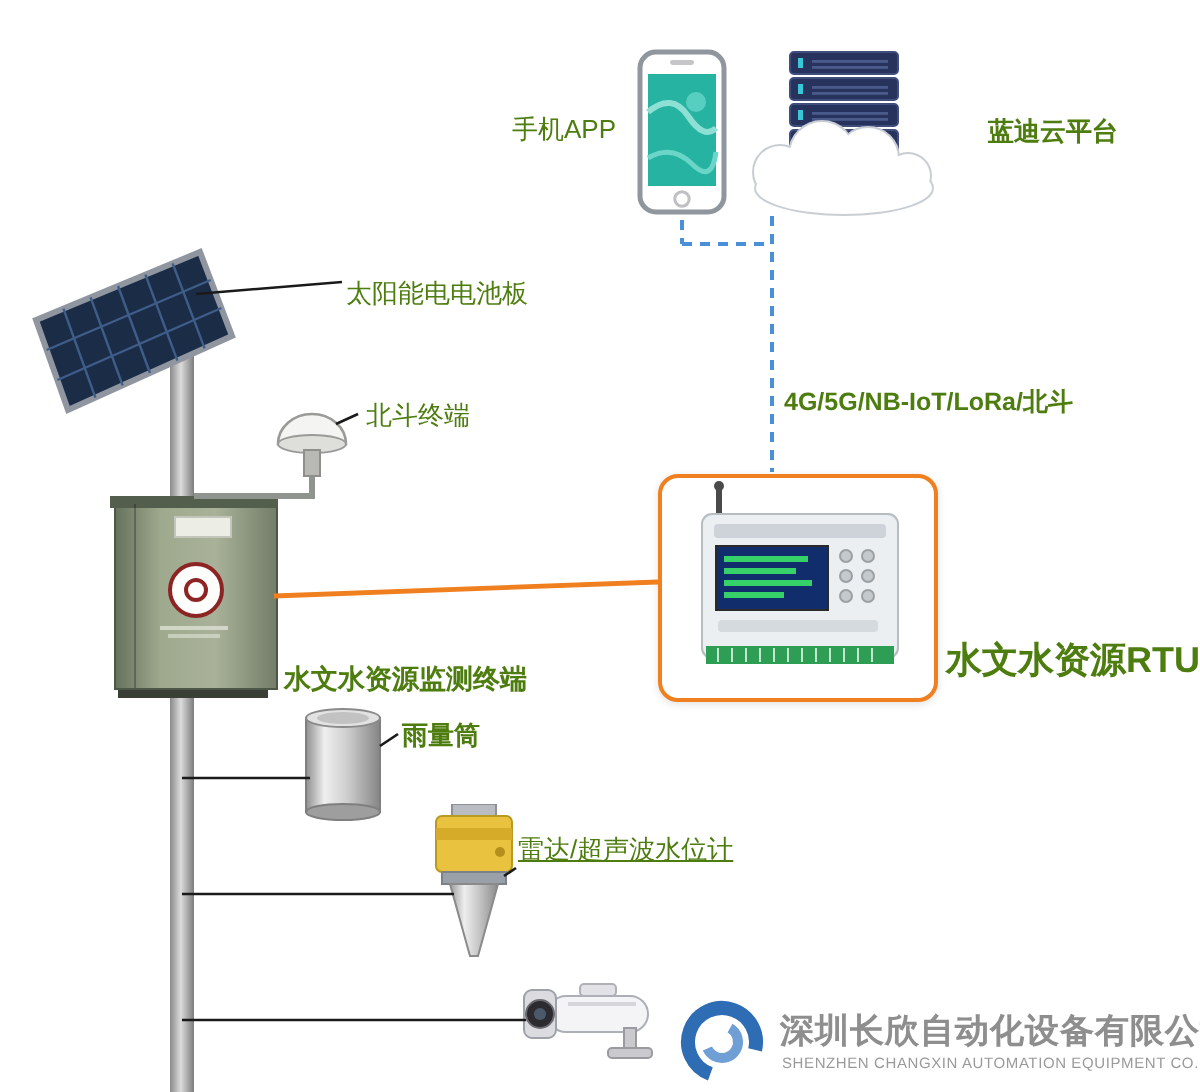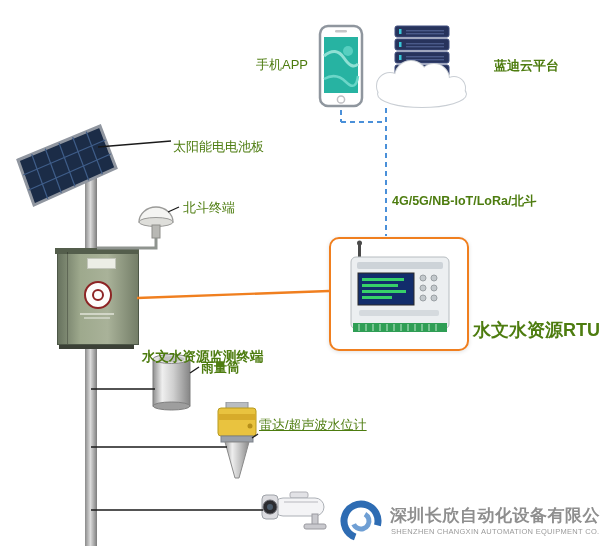--- a/index.html
+++ b/index.html
@@ -229,20 +229,20 @@
     <circle cx="25" cy="25" r="17" fill="none" stroke="#2E6CB3" stroke-width="7" stroke-dasharray="78 29" transform="rotate(110 25 25)"></circle>
     <circle cx="25" cy="25" r="8" fill="none" stroke="#6f9fd4" stroke-width="5" stroke-dasharray="30 20" transform="rotate(-60 25 25)"></circle>
   </svg>
 
   <div class="label" style="left:256px;top:57px;">手机APP</div>
   <div class="label" style="left:494px;top:58px;font-weight:bold;">蓝迪云平台</div>
   <div class="label bold" style="left:392px;top:154px;font-size:12.5px;">4G/5G/NB-IoT/LoRa/北斗</div>
   <div class="label bold" style="left:473px;top:283px;font-size:18px;">水文水资源RTU</div>
   <div class="label" style="left:173px;top:123px;margin-top:16px;">太阳能电电池板</div>
   <div class="label" style="left:183px;top:200px;">北斗终端</div>
-  <div class="label bold" style="left:142px;top:309px;font-size:13.5px;text-align:center;">水文水资源监测终端</div>
+  <div class="label bold" style="left:142px;top:292px;font-size:13.5px;text-align:center;">水文水资源监测终端</div>
   <div class="label" style="left:201px;top:360px;font-weight:bold;">雨量筒</div>
   <div class="label" style="left:259px;top:417px;text-decoration:underline;">雷达/超声波水位计</div>
 
   <div class="wm-cn">深圳长欣自动化设备有限公司</div>
   <div class="wm-en">SHENZHEN CHANGXIN AUTOMATION EQUIPMENT CO.,LTD</div>
 
 </div>
 
 </body></html>

